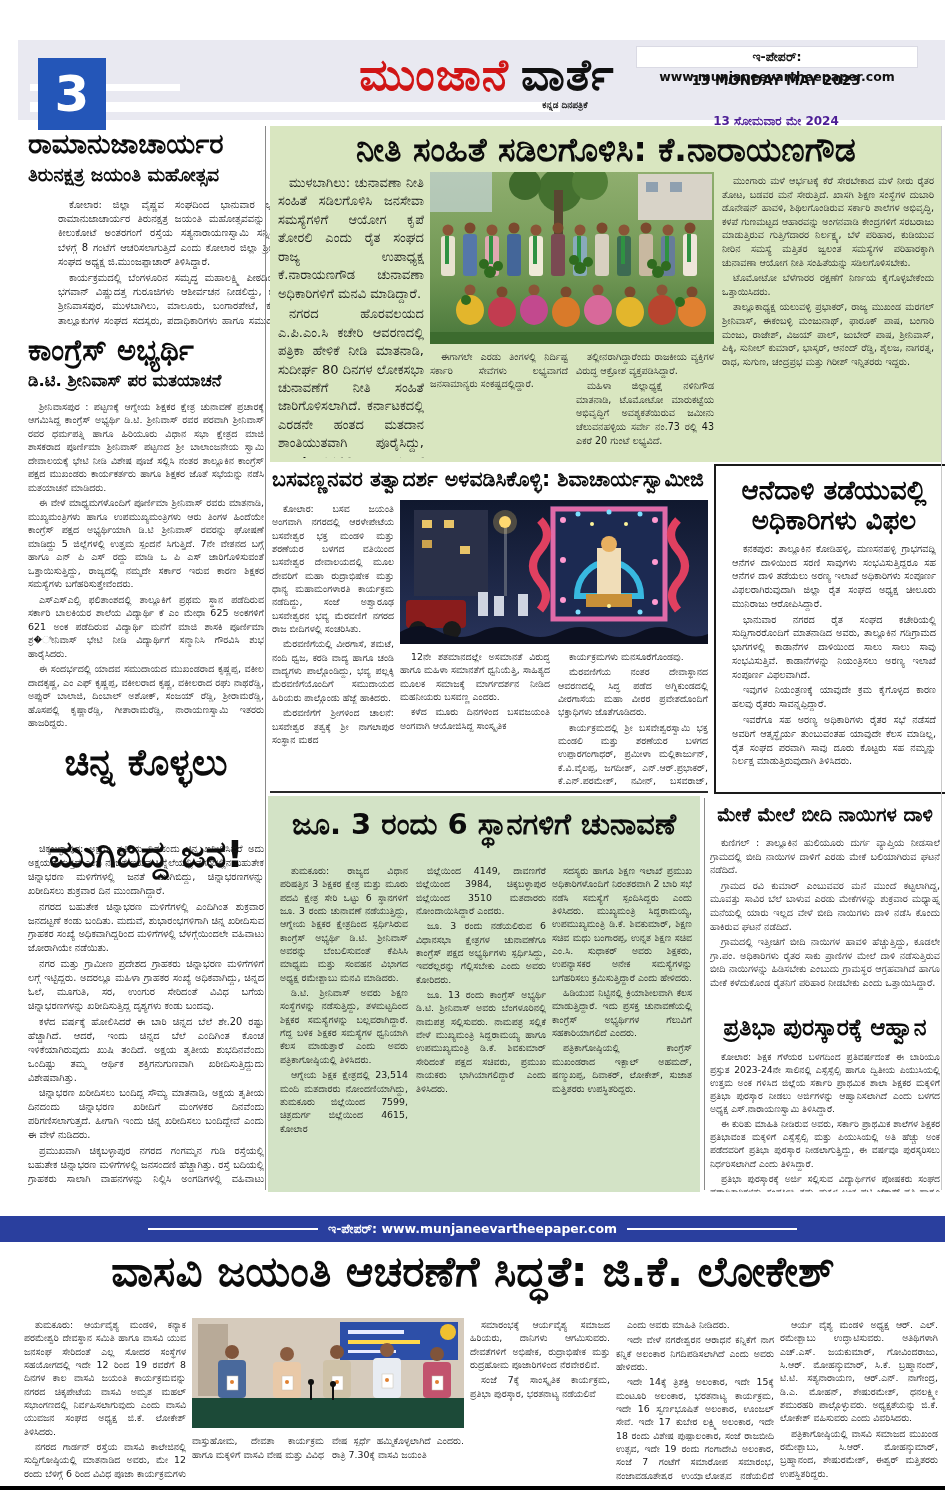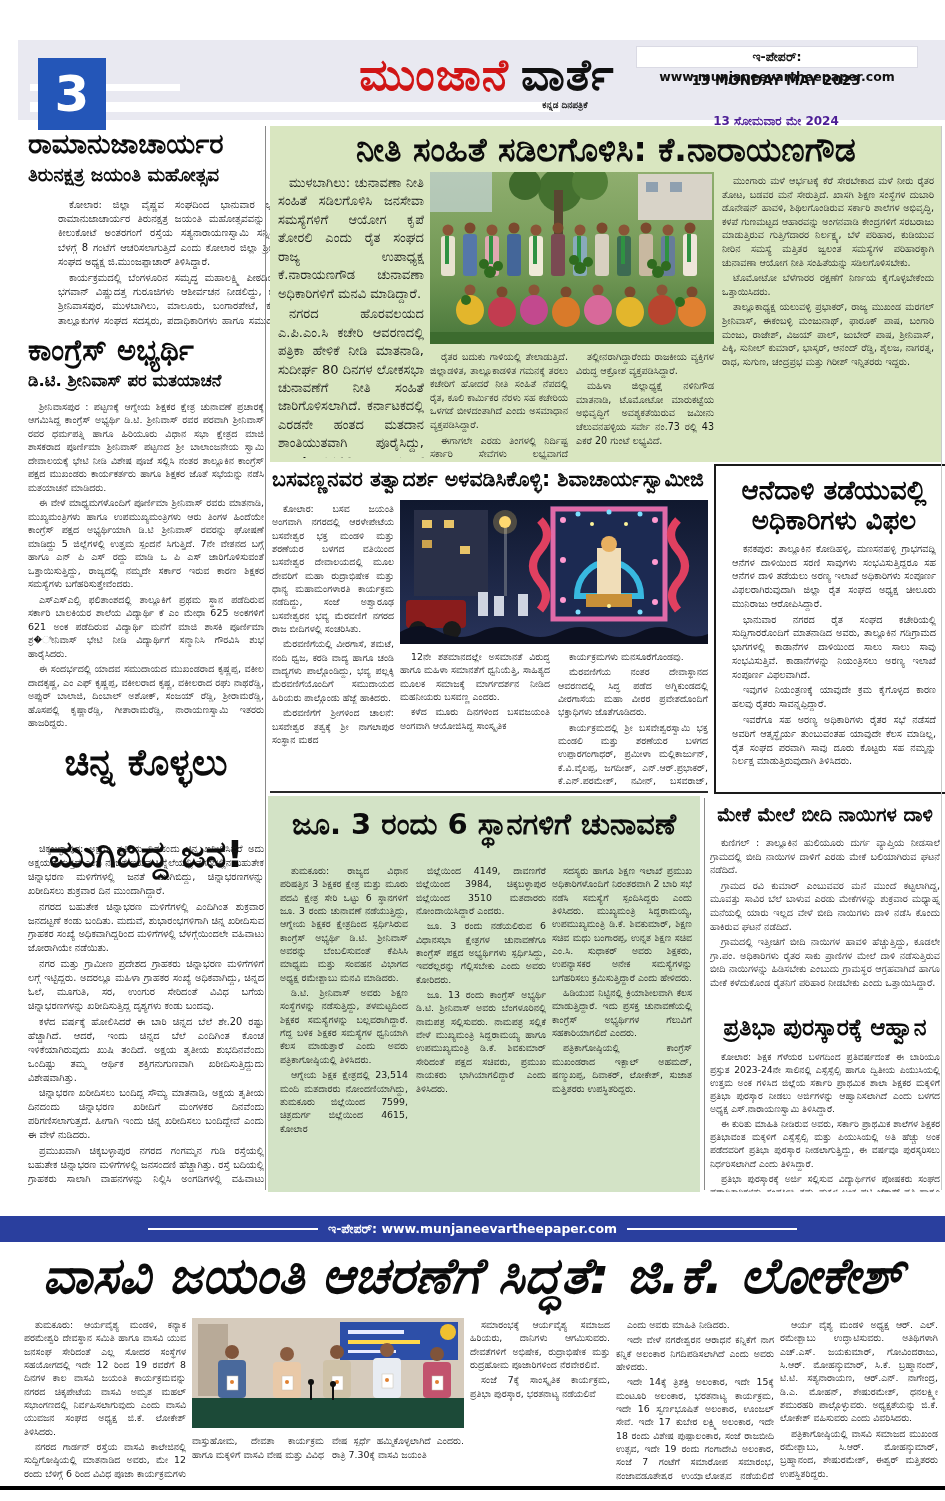--- a/index.html
+++ b/index.html
@@ -161,21 +161,20 @@
     </g>
     <rect x="0" y="160" width="284" height="12" fill="#3c6b2e"></rect>
   </svg>
 
   <div class="abs bt" style="left:278px;top:174px;width:146px;height:284px;font-size:13px;">
       <p>ಮುಳಬಾಗಿಲು: ಚುನಾವಣಾ ನೀತಿ ಸಂಹಿತೆ ಸಡಿಲಗೊಳಿಸಿ ಜನಸೇವಾ ಸಮಸ್ಯೆಗಳಿಗೆ ಆಯೋಗ ಕೃಪೆ ತೋರಲಿ ಎಂದು ರೈತ ಸಂಘದ ರಾಜ್ಯ ಉಪಾಧ್ಯಕ್ಷ ಕೆ.ನಾರಾಯಣಗೌಡ ಚುನಾವಣಾ ಅಧಿಕಾರಿಗಳಿಗೆ ಮನವಿ ಮಾಡಿದ್ದಾರೆ.</p>
       <p>ನಗರದ ಹೊರವಲಯದ ಎ.ಪಿ.ಎಂ.ಸಿ ಕಚೇರಿ ಆವರಣದಲ್ಲಿ ಪತ್ರಿಕಾ ಹೇಳಿಕೆ ನೀಡಿ ಮಾತನಾಡಿ, ಸುದೀರ್ಘ 80 ದಿನಗಳ ಲೋಕಸಭಾ ಚುನಾವಣೆಗೆ ನೀತಿ ಸಂಹಿತೆ ಜಾರಿಗೊಳಿಸಲಾಗಿದೆ. ಕರ್ನಾಟಕದಲ್ಲಿ ಎರಡನೇ ಹಂತದ ಮತದಾನ ಶಾಂತಿಯುತವಾಗಿ ಪೂರೈಸಿದ್ದು, ಜೂ.4 ರವರೆಗೆ ನೀತಿ ಸಂಹಿತೆ ಜಾರಿಯಲ್ಲಿರುವುದರಿಂದ ಜನಸಾಮಾನ್ಯರ ಕೆಲಸ ಕಾರ್ಯಗಳಿಗೆ ತೊಂದರೆ ಆಗುತ್ತಿದೆ.</p>
       <p>ಒಂದು ಕಡೆ ಬರ ಮತ್ತೊಂದು ಕಡೆ ಬೆಳೆ ನಷ್ಟದಿಂದ ತತ್ತರಿಸಿರುವ ಗ್ರಾಮೀಣ ಪ್ರದೇಶದ ರೈತರು ಮತ್ತು ಕೂಲಿಕಾರ್ಮಿಕರ ಬದುಕು ಬೀದಿಗೆ ಬಂದಾಂತಾಗಿದೆ.</p>
     </div>
   <div class="abs bt" style="left:430px;top:350px;width:138px;height:110px;font-size:9.6px;">
-      <p>ರೈತರ ಬದುಕು ಗಾಳಿಯಲ್ಲಿ ತೇಲಾಡುತ್ತಿದೆ. ಜಿಲ್ಲಾಡಳಿತ, ತಾಲ್ಲೂಕಾಡಳಿತ ಗಮನಕ್ಕೆ ತರಲು ಕಚೇರಿಗೆ ಹೋದರೆ ನೀತಿ ಸಂಹಿತೆ ನೆಪದಲ್ಲಿ ರೈತ, ಕೂಲಿ ಕಾರ್ಮಿಕರ ನೆರಳು ಸಹ ಕಚೇರಿಯ ಒಳಗಡೆ ಬೀಳದಂತಾಗಿದೆ ಎಂದು ಅಸಮಾಧಾನ ವ್ಯಕ್ತಪಡಿಸಿದ್ದಾರೆ.</p>
       <p>ಈಗಾಗಲೇ ಎರಡು ತಿಂಗಳಲ್ಲಿ ನಿರ್ದಿಷ್ಟ ಸರ್ಕಾರಿ ಸೇವೆಗಳು ಲಭ್ಯವಾಗದೆ ಜನಸಾಮಾನ್ಯರು ಸಂಕಷ್ಟದಲ್ಲಿದ್ದಾರೆ.</p>
     </div>
   <div class="abs bt" style="left:576px;top:350px;width:138px;height:110px;font-size:9.6px;">
       <p>ತಲ್ಲೀನರಾಗಿದ್ದಾರೆಂದು ರಾಜಕೀಯ ವ್ಯಕ್ತಿಗಳ ವಿರುದ್ಧ ಆಕ್ರೋಶ ವ್ಯಕ್ತಪಡಿಸಿದ್ದಾರೆ.</p>
       <p>ಮಹಿಳಾ ಜಿಲ್ಲಾಧ್ಯಕ್ಷೆ ನಳಿನಿಗೌಡ ಮಾತನಾಡಿ, ಟೊಮೋಟೋ ಮಾರುಕಟ್ಟೆಯ ಅಭಿವೃದ್ಧಿಗೆ ಅವಶ್ಯಕತೆಯಿರುವ ಜಮೀನು ಚೆಲುವನಹಳ್ಳಿಯ ಸರ್ವೇ ನಂ.73 ರಲ್ಲಿ 43 ಎಕರೆ 20 ಗುಂಟೆ ಲಭ್ಯವಿದೆ.</p>
     </div>
   <div class="abs bt" style="left:722px;top:174px;width:212px;height:284px;font-size:9.6px;">
       <p>ಮುಂಗಾರು ಮಳೆ ಆರ್ಭಟಕ್ಕೆ ಕೆರೆ ಸೇರಬೇಕಾದ ಮಳೆ ನೀರು ರೈತರ ತೋಟ, ಬಡವರ ಮನೆ ಸೇರುತ್ತಿದೆ. ಖಾಸಗಿ ಶಿಕ್ಷಣ ಸಂಸ್ಥೆಗಳ ದುಬಾರಿ ಡೊನೇಷನ್ ಹಾವಳಿ, ಶಿಥಿಲಗೊಂಡಿರುವ ಸರ್ಕಾರಿ ಶಾಲೆಗಳ ಅಭಿವೃದ್ಧಿ, ಕಳಪೆ ಗುಣಮಟ್ಟದ ಆಹಾರವನ್ನು ಅಂಗನವಾಡಿ ಕೇಂದ್ರಗಳಿಗೆ ಸರಬರಾಜು ಮಾಡುತ್ತಿರುವ ಗುತ್ತಿಗೆದಾರರ ನಿರ್ಲಕ್ಷ್ಯ, ಬೆಳೆ ಪರಿಹಾರ, ಕುಡಿಯುವ ನೀರಿನ ಸಮಸ್ಯೆ ಮತ್ತಿತರ ಜ್ವಲಂತ ಸಮಸ್ಯೆಗಳ ಪರಿಹಾರಕ್ಕಾಗಿ ಚುನಾವಣಾ ಆಯೋಗ ನೀತಿ ಸಂಹಿತೆಯನ್ನು ಸಡಿಲಗೊಳಿಸಬೇಕು.</p>
       <p>ಟೊಮೋಟೋ ಬೆಳೆಗಾರರ ರಕ್ಷಣೆಗೆ ನಿರ್ಣಯ ಕೈಗೊಳ್ಳಬೇಕೆಂದು ಒತ್ತಾಯಿಸಿದರು.</p>
       <p>ತಾಲ್ಲೂಕಾಧ್ಯಕ್ಷ ಯಲುವಳ್ಳಿ ಪ್ರಭಾಕರ್, ರಾಜ್ಯ ಮುಖಂಡ ಮರಗಲ್ ಶ್ರೀನಿವಾಸ್, ಈಕಂಬಳ್ಳಿ ಮಂಜುನಾಥ್, ಫಾರೂಕ್ ಪಾಷ, ಬಂಗಾರಿ ಮಂಜು, ರಾಜೇಶ್, ವಿಜಯ್ ಪಾಲ್, ಜುಬೇರ್ ಪಾಷ, ಶ್ರೀನಿವಾಸ್, ಪಿಕ್ಕಿ, ಸುನೀಲ್ ಕುಮಾರ್, ಭಾಸ್ಕರ್, ಆನಂದ್ ರೆಡ್ಡಿ, ಶೈಲಜ, ನಾಗರತ್ನ, ರಾಧ, ಸುಗುಣ, ಚಂದ್ರಪ್ರಭ ಮತ್ತು ಗಿರೀಶ್ ಇನ್ನಿತರರು ಇದ್ದರು.</p>
@@ -304,21 +303,21 @@
 
   <div class="abs bluebar" style="left:0;top:1216px;width:945px;height:26px;">
     <div class="rule"></div>
     <div class="txt">
       <span>ಇ-ಪೇಪರ್:</span>
       <span>www.munjaneevartheepaper.com</span>
     </div>
     <div class="rule"></div>
   </div>
 
-  <div class="abs head center" style="left:18px;top:1248px;width:910px;font-size:50px;font-style:italic;">ವಾಸವಿ ಜಯಂತಿ ಆಚರಣೆಗೆ ಸಿದ್ಧತೆ: ಜಿ.ಕೆ. ಲೋಕೇಶ್</div>
+  <div class="abs head center" style="left:18px;top:1248px;width:910px;font-size:42px;">ವಾಸವಿ ಜಯಂತಿ ಆಚರಣೆಗೆ ಸಿದ್ಧತೆ: ಜಿ.ಕೆ. ಲೋಕೇಶ್</div>
 
   <div class="abs bt" style="left:24px;top:1318px;width:162px;height:164px;font-size:9.4px;">
       <p>ತುಮಕೂರು: ಆರ್ಯವೈಶ್ಯ ಮಂಡಳಿ, ಕನ್ಯಾಕ ಪರಮೇಶ್ವರಿ ದೇವಸ್ಥಾನ ಸಮಿತಿ ಹಾಗೂ ವಾಸವಿ ಯುವ ಜನಸಂಘ ಸೇರಿದಂತೆ ಎಲ್ಲ ಸೋದರ ಸಂಸ್ಥೆಗಳ ಸಹಯೋಗದಲ್ಲಿ ಇದೇ 12 ರಿಂದ 19 ರವರೆಗೆ 8 ದಿನಗಳ ಕಾಲ ವಾಸವಿ ಜಯಂತಿ ಕಾರ್ಯಕ್ರಮವನ್ನು ನಗರದ ಚಿಕ್ಕಪೇಟೆಯ ವಾಸವಿ ಅಮೃತ ಮಹಲ್ ಸಭಾಂಗಣದಲ್ಲಿ ನಿರ್ವಹಿಸಲಾಗುವುದು ಎಂದು ವಾಸವಿ ಯುವಜನ ಸಂಘದ ಅಧ್ಯಕ್ಷ ಜಿ.ಕೆ. ಲೋಕೇಶ್ ತಿಳಿಸಿದರು.</p>
       <p>ನಗರದ ಗಾರ್ಡನ್ ರಸ್ತೆಯ ವಾಸವಿ ಕಾಲೇಜಿನಲ್ಲಿ ಸುದ್ದಿಗೋಷ್ಠಿಯಲ್ಲಿ ಮಾತನಾಡಿದ ಅವರು, ಮೇ 12 ರಂದು ಬೆಳಿಗ್ಗೆ 6 ರಿಂದ ವಿವಿಧ ಪೂಜಾ ಕಾರ್ಯಕ್ರಮಗಳು ನಡೆಯಲಿದ್ದು, ಸಂಜೆ ಗಣಪತಿ ಪೂಜೆ,</p>
     </div>
 
   <svg class="abs photo" style="left:192px;top:1318px;" width="272" height="110" viewBox="0 0 272 110">
     <rect width="272" height="110" fill="#d6cbbc"></rect>
     <rect x="6" y="6" width="30" height="72" fill="#b8aa98"></rect>
     <rect x="148" y="4" width="118" height="38" fill="#2d4fa8"></rect>

